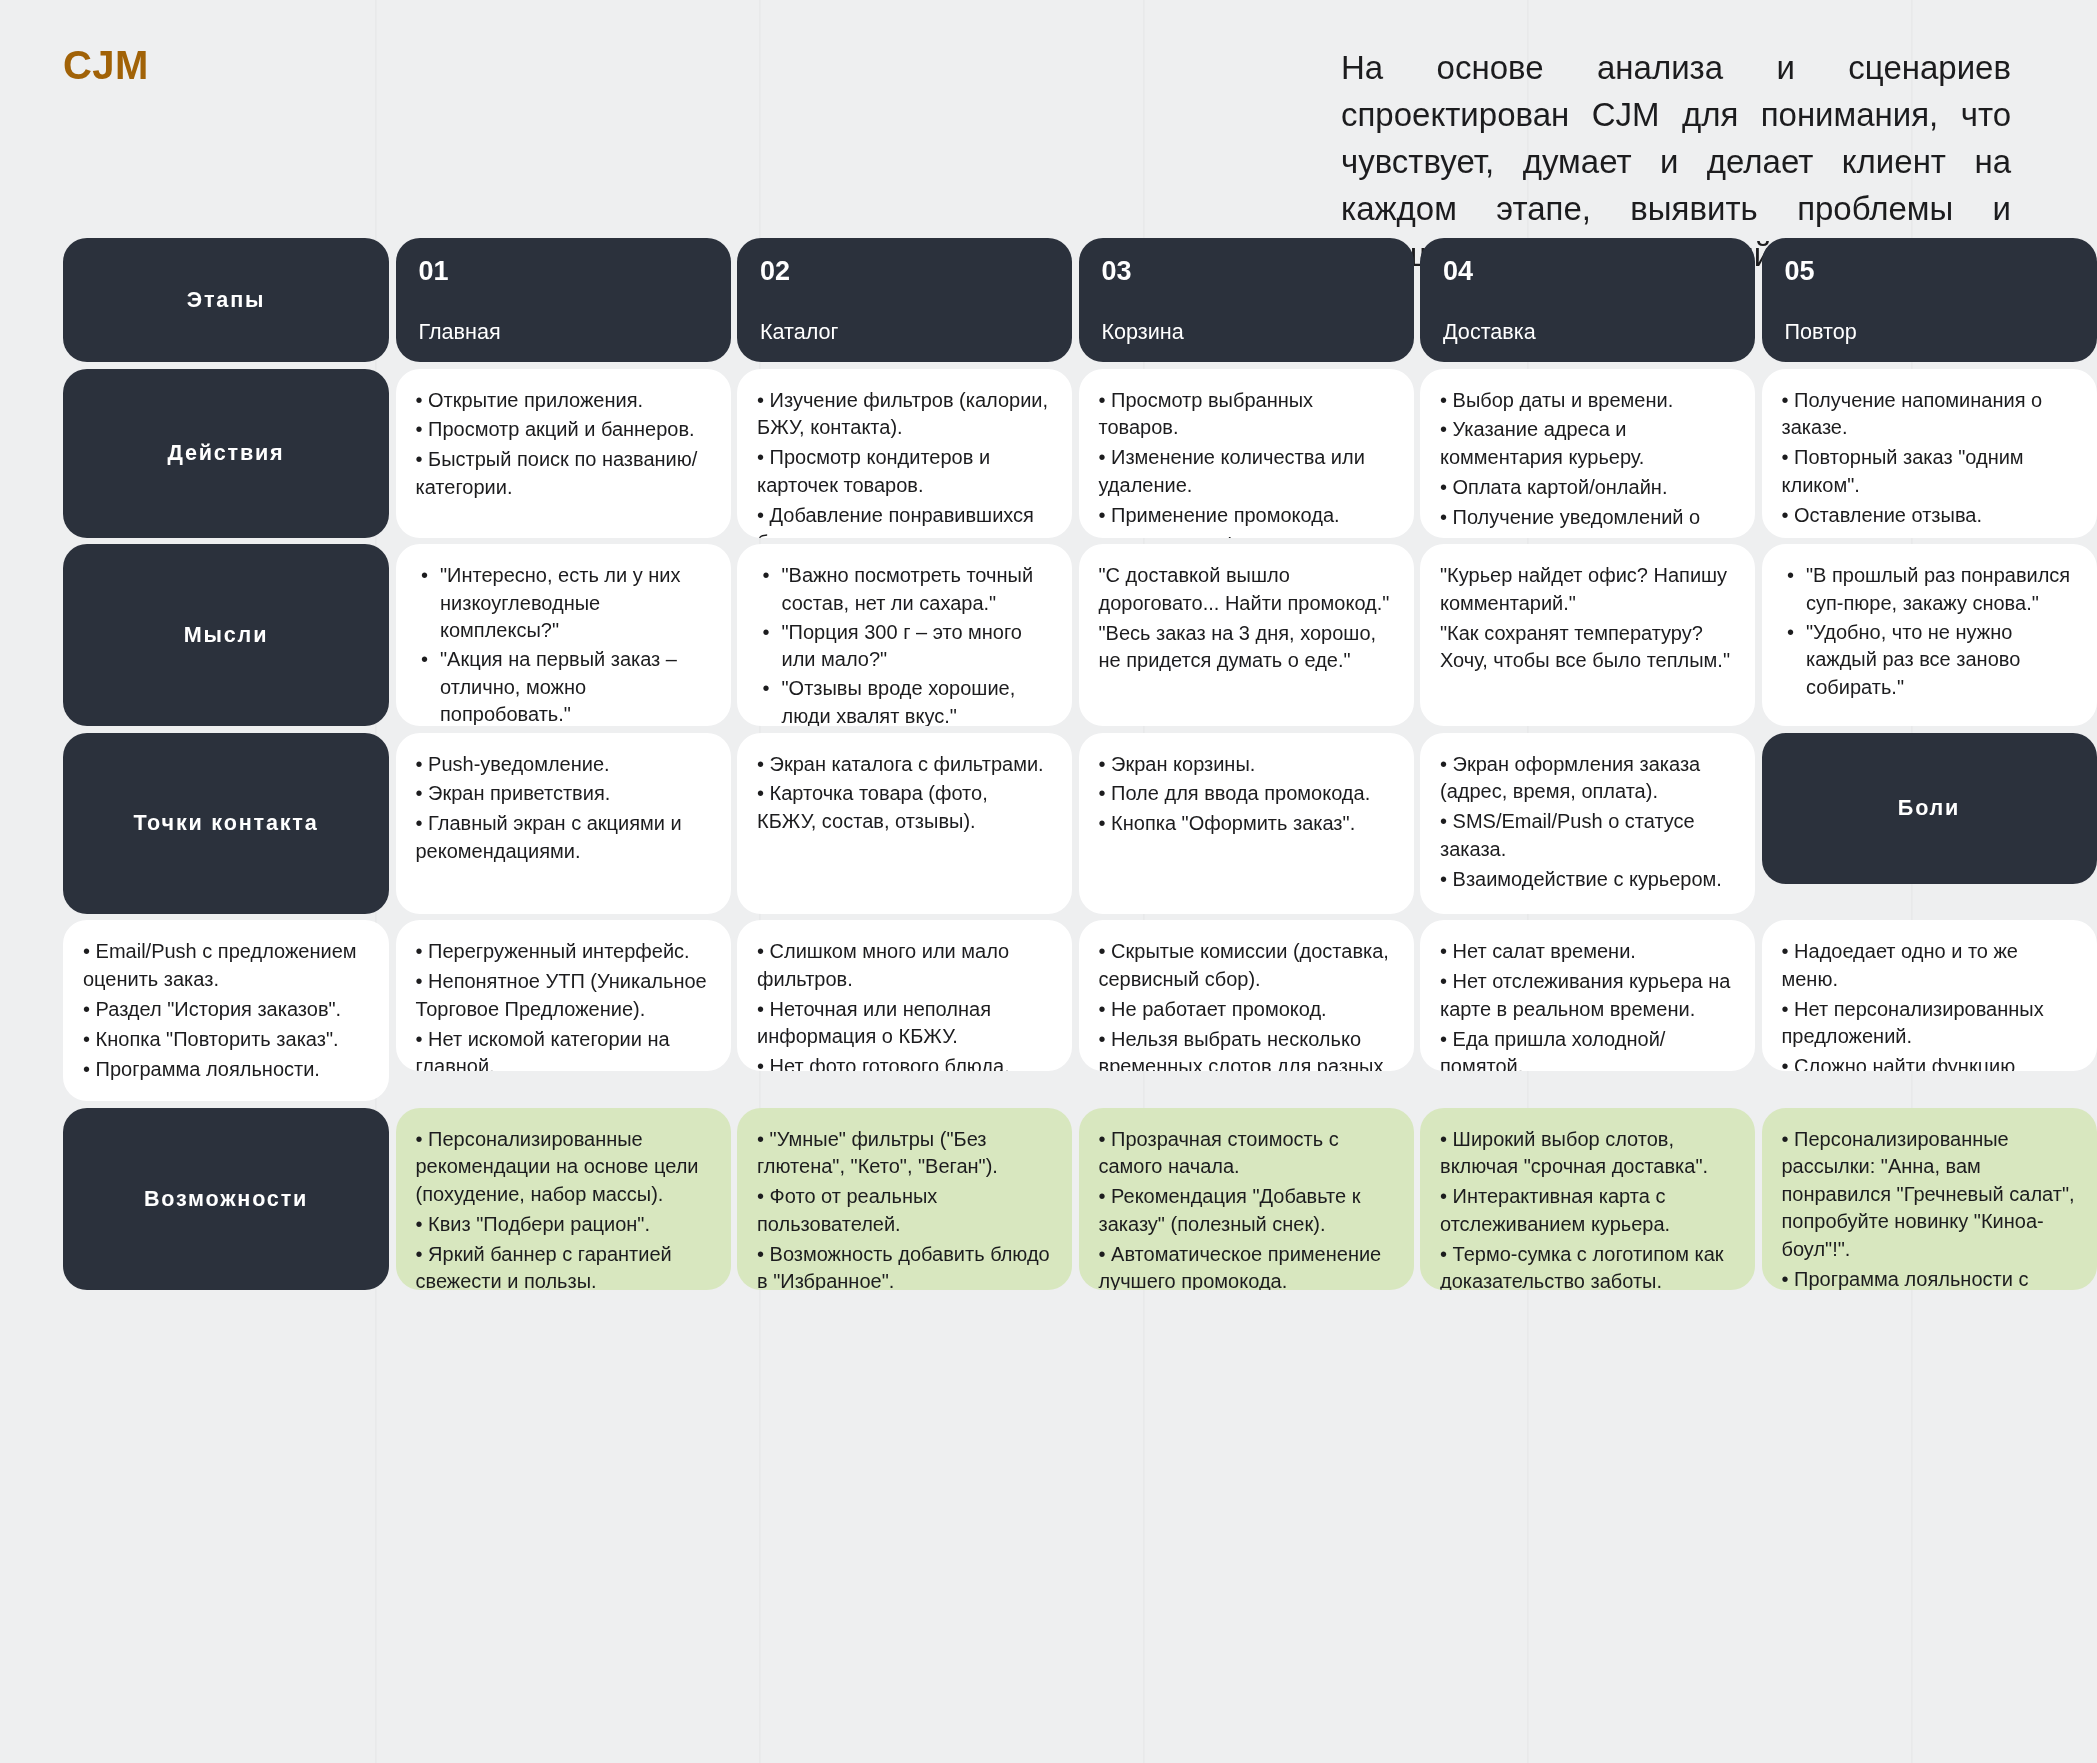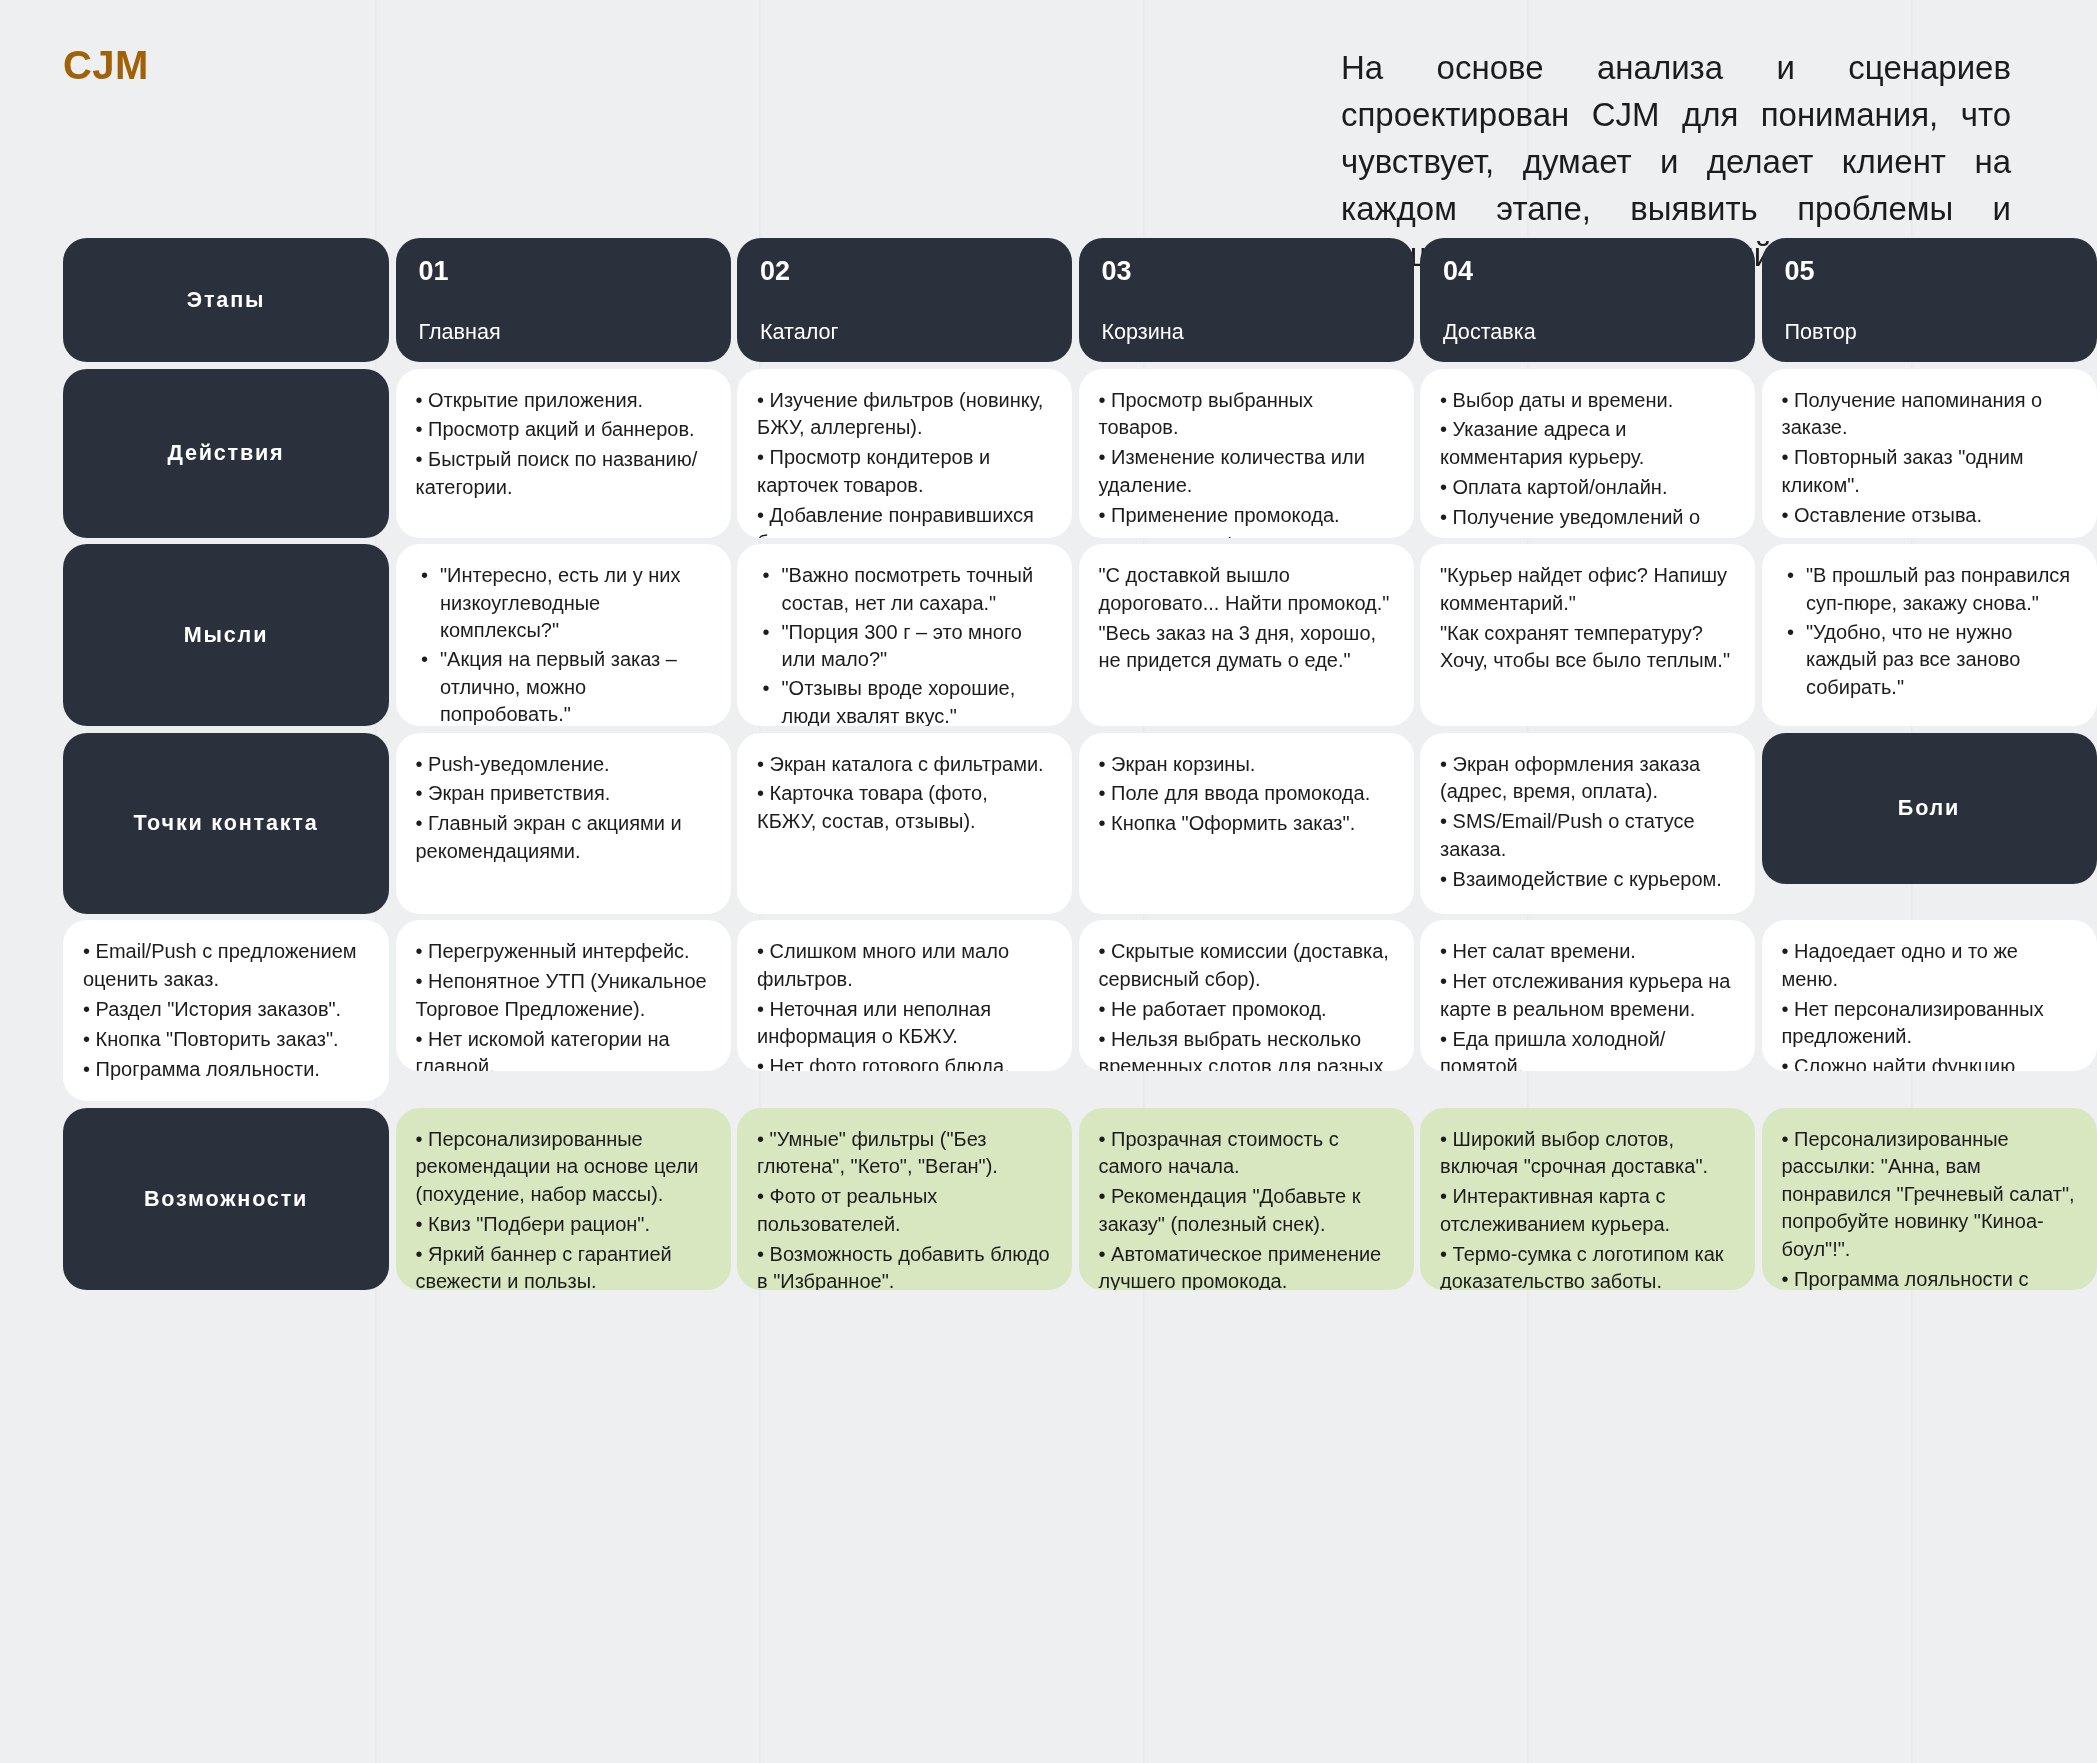--- a/index.html
+++ b/index.html
@@ -197,21 +197,21 @@
         <div class="stage-num">05</div>
         <div class="stage-name">Повтор</div>
       </div>
       <div class="cell row-label r1">Действия</div>
       <div class="cell content r1">
         <p>• Открытие приложения.</p>
         <p>• Просмотр акций и баннеров.</p>
         <p>• Быстрый поиск по названию/ категории.</p>
       </div>
       <div class="cell content r1">
-        <p>• Изучение фильтров (новинку, БЖУ, аллергены).</p>
+        <p>• Изучение фильтров (калории, БЖУ, контакта).</p>
         <p>• Просмотр кондитеров и карточек товаров.</p>
         <p>• Добавление понравившихся блюд в корзину.</p>
       </div>
       <div class="cell content r1">
         <p>• Просмотр выбранных товаров.</p>
         <p>• Изменение количества или удаление.</p>
         <p>• Применение промокода.</p>
         <p>• Переход к оформлению.</p>
       </div>
       <div class="cell content r1">

